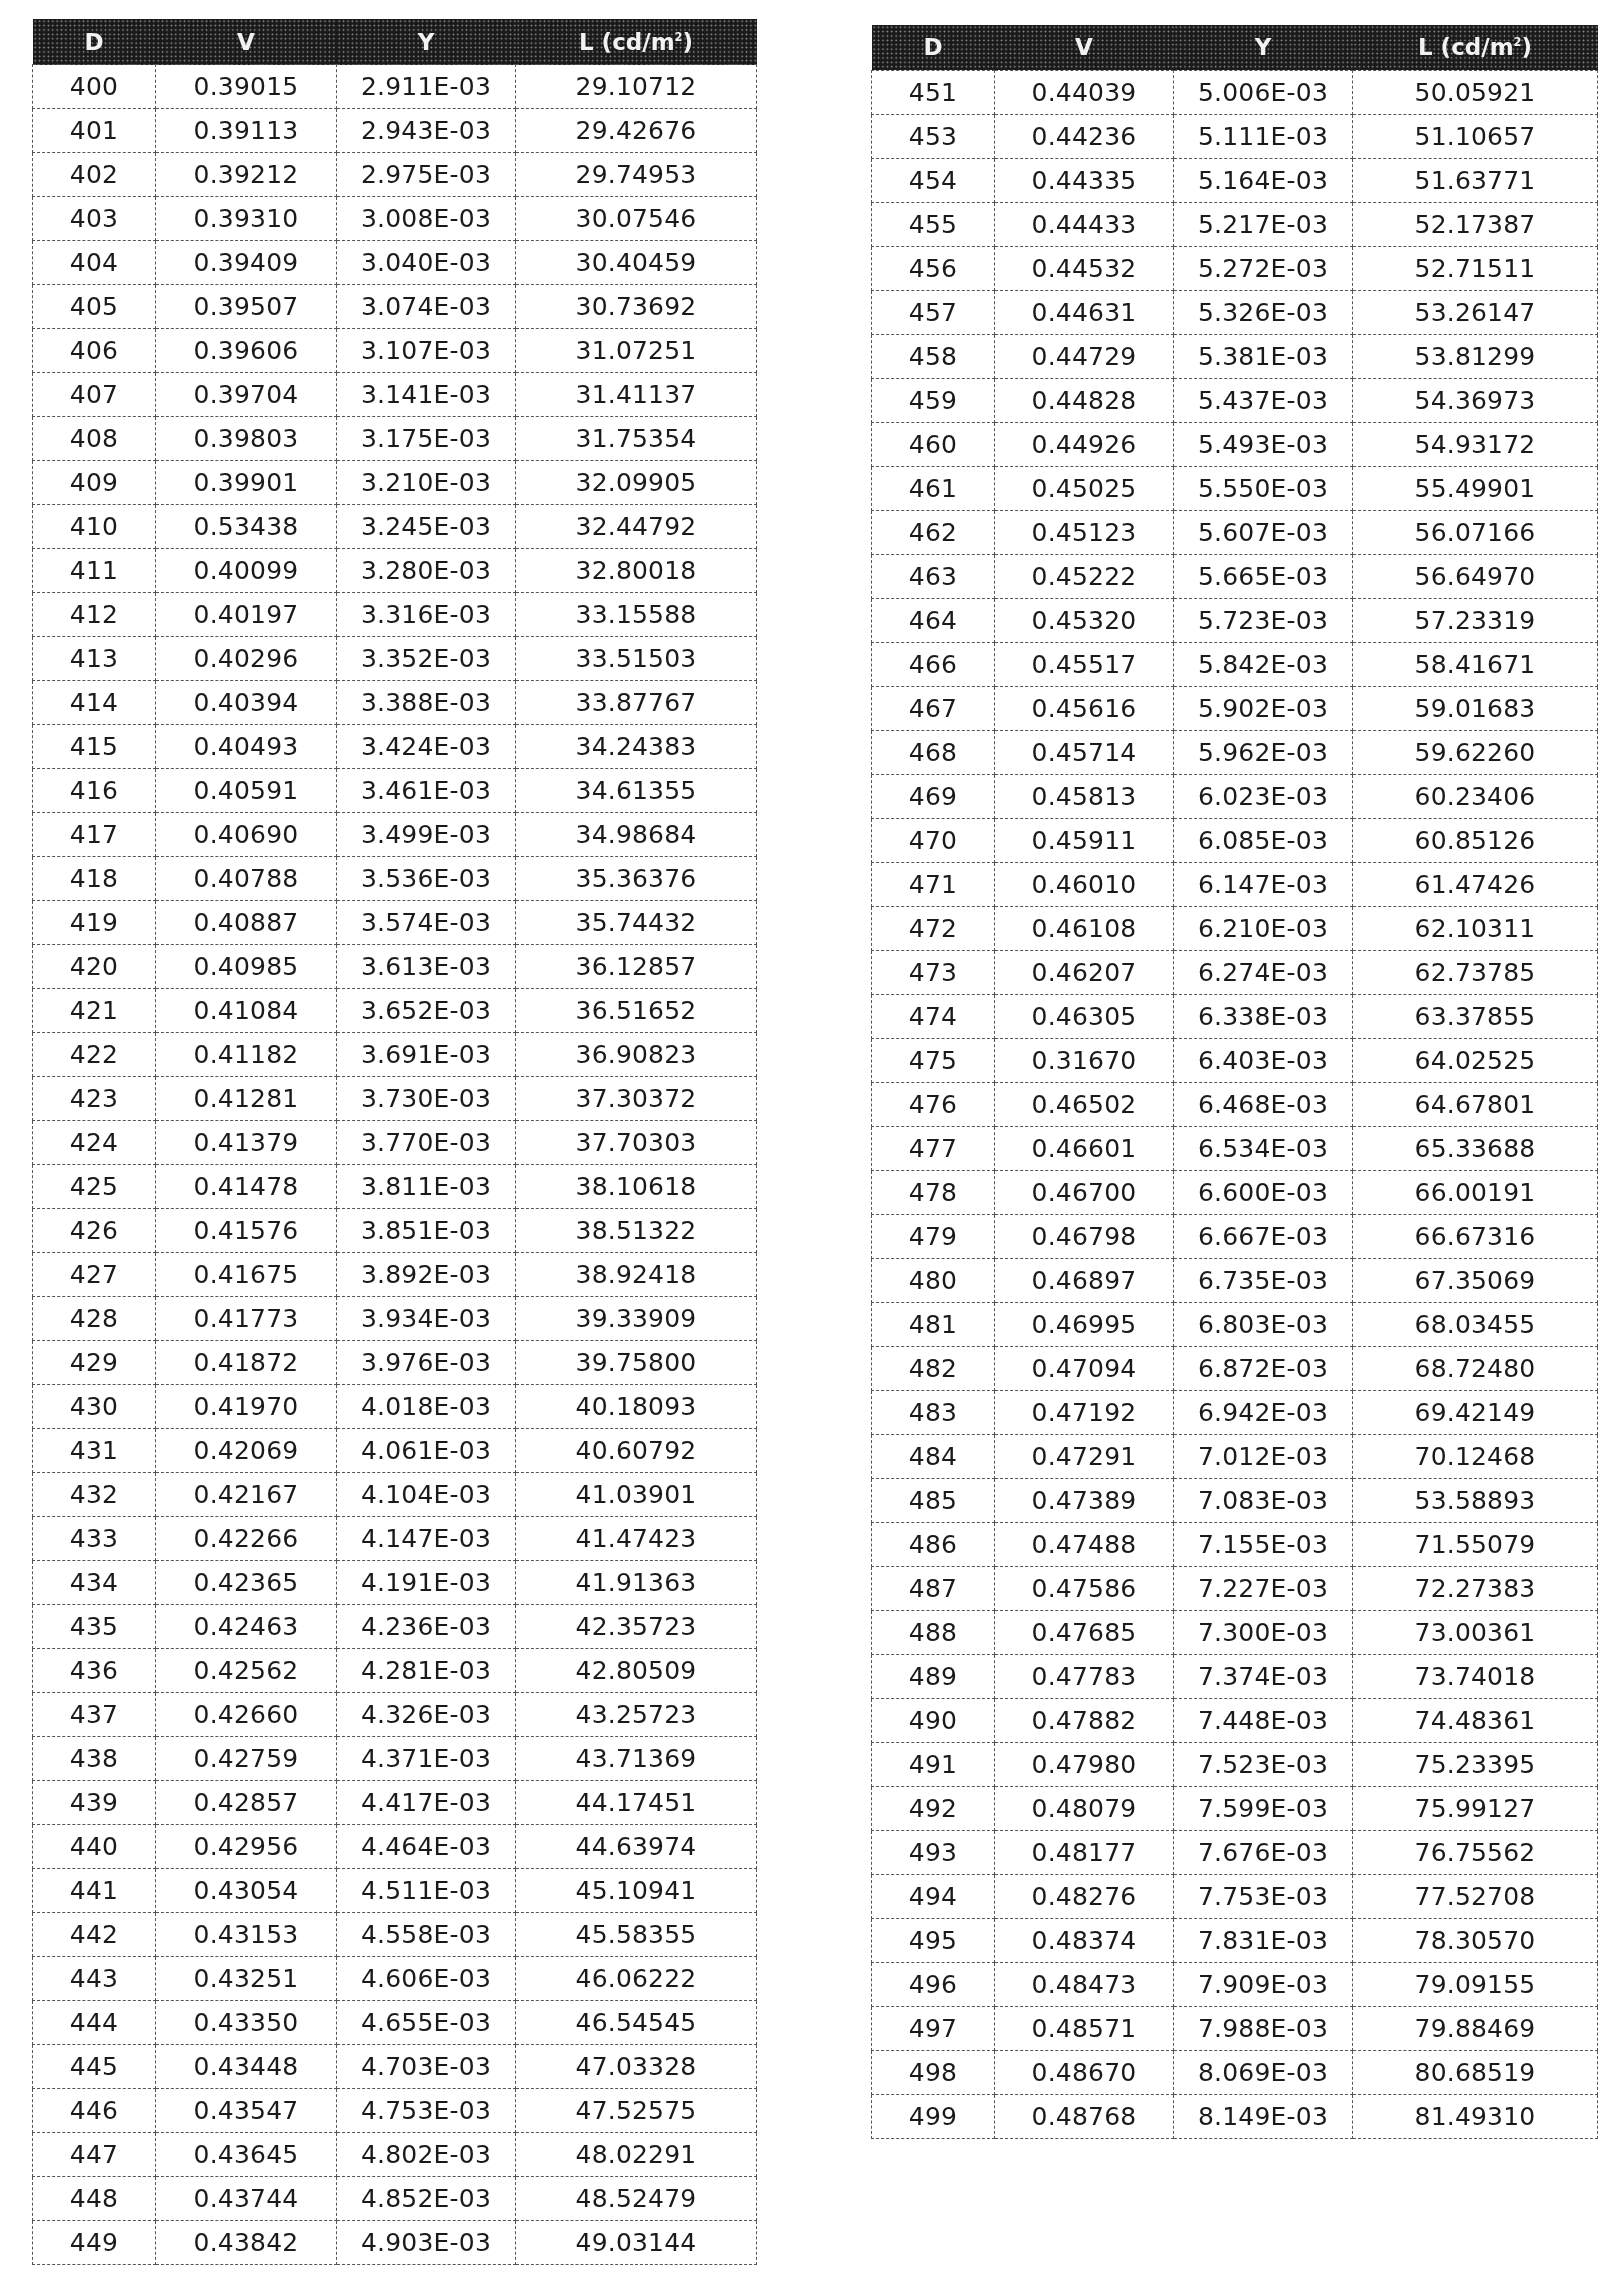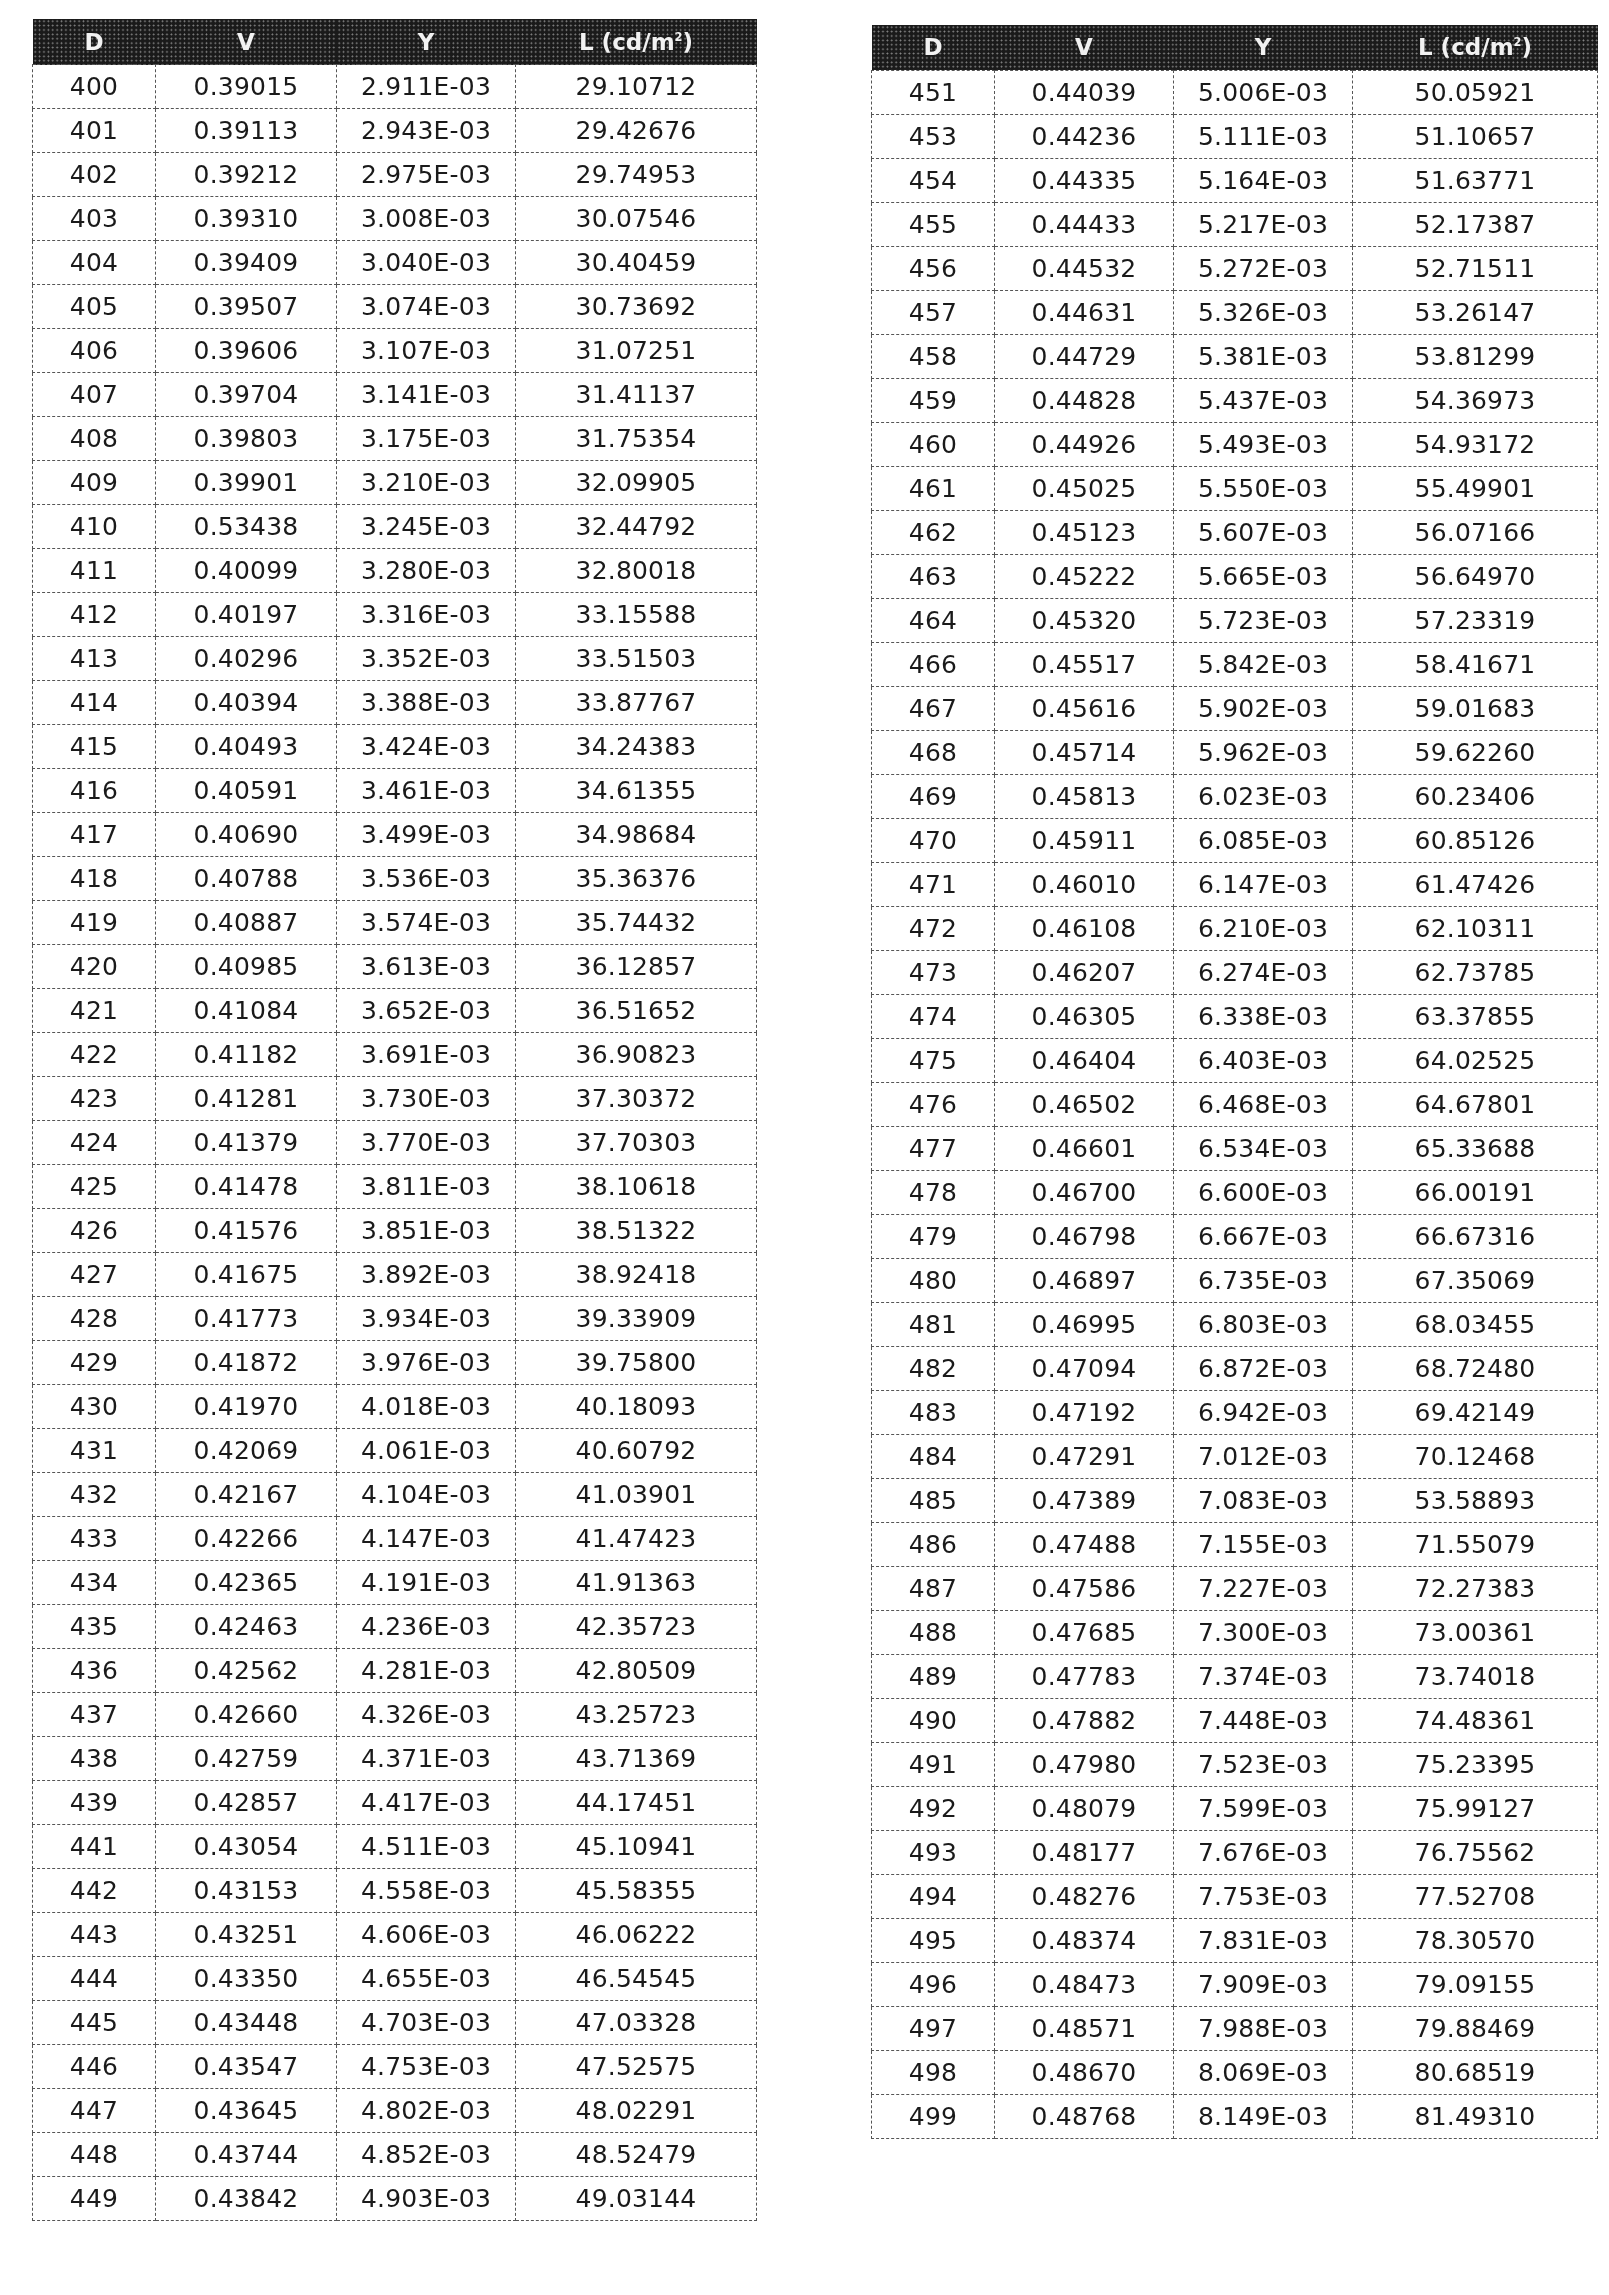--- a/index.html
+++ b/index.html
@@ -274,20 +274,26 @@
         <td>4.371E-03</td>
         <td>43.71369</td>
       </tr>
       <tr>
         <td>439</td>
         <td>0.42857</td>
         <td>4.417E-03</td>
         <td>44.17451</td>
       </tr>
       <tr>
+        <td>440</td>
+        <td>0.42956</td>
+        <td>4.464E-03</td>
+        <td>44.63974</td>
+      </tr>
+      <tr>
         <td>441</td>
         <td>0.43054</td>
         <td>4.511E-03</td>
         <td>45.10941</td>
       </tr>
       <tr>
         <td>442</td>
         <td>0.43153</td>
         <td>4.558E-03</td>
         <td>45.58355</td>
@@ -480,21 +486,21 @@
         <td>62.73785</td>
       </tr>
       <tr>
         <td>474</td>
         <td>0.46305</td>
         <td>6.338E-03</td>
         <td>63.37855</td>
       </tr>
       <tr>
         <td>475</td>
-        <td>0.46404</td>
+        <td>0.31670</td>
         <td>6.403E-03</td>
         <td>64.02525</td>
       </tr>
       <tr>
         <td>476</td>
         <td>0.46502</td>
         <td>6.468E-03</td>
         <td>64.67801</td>
       </tr>
       <tr>

